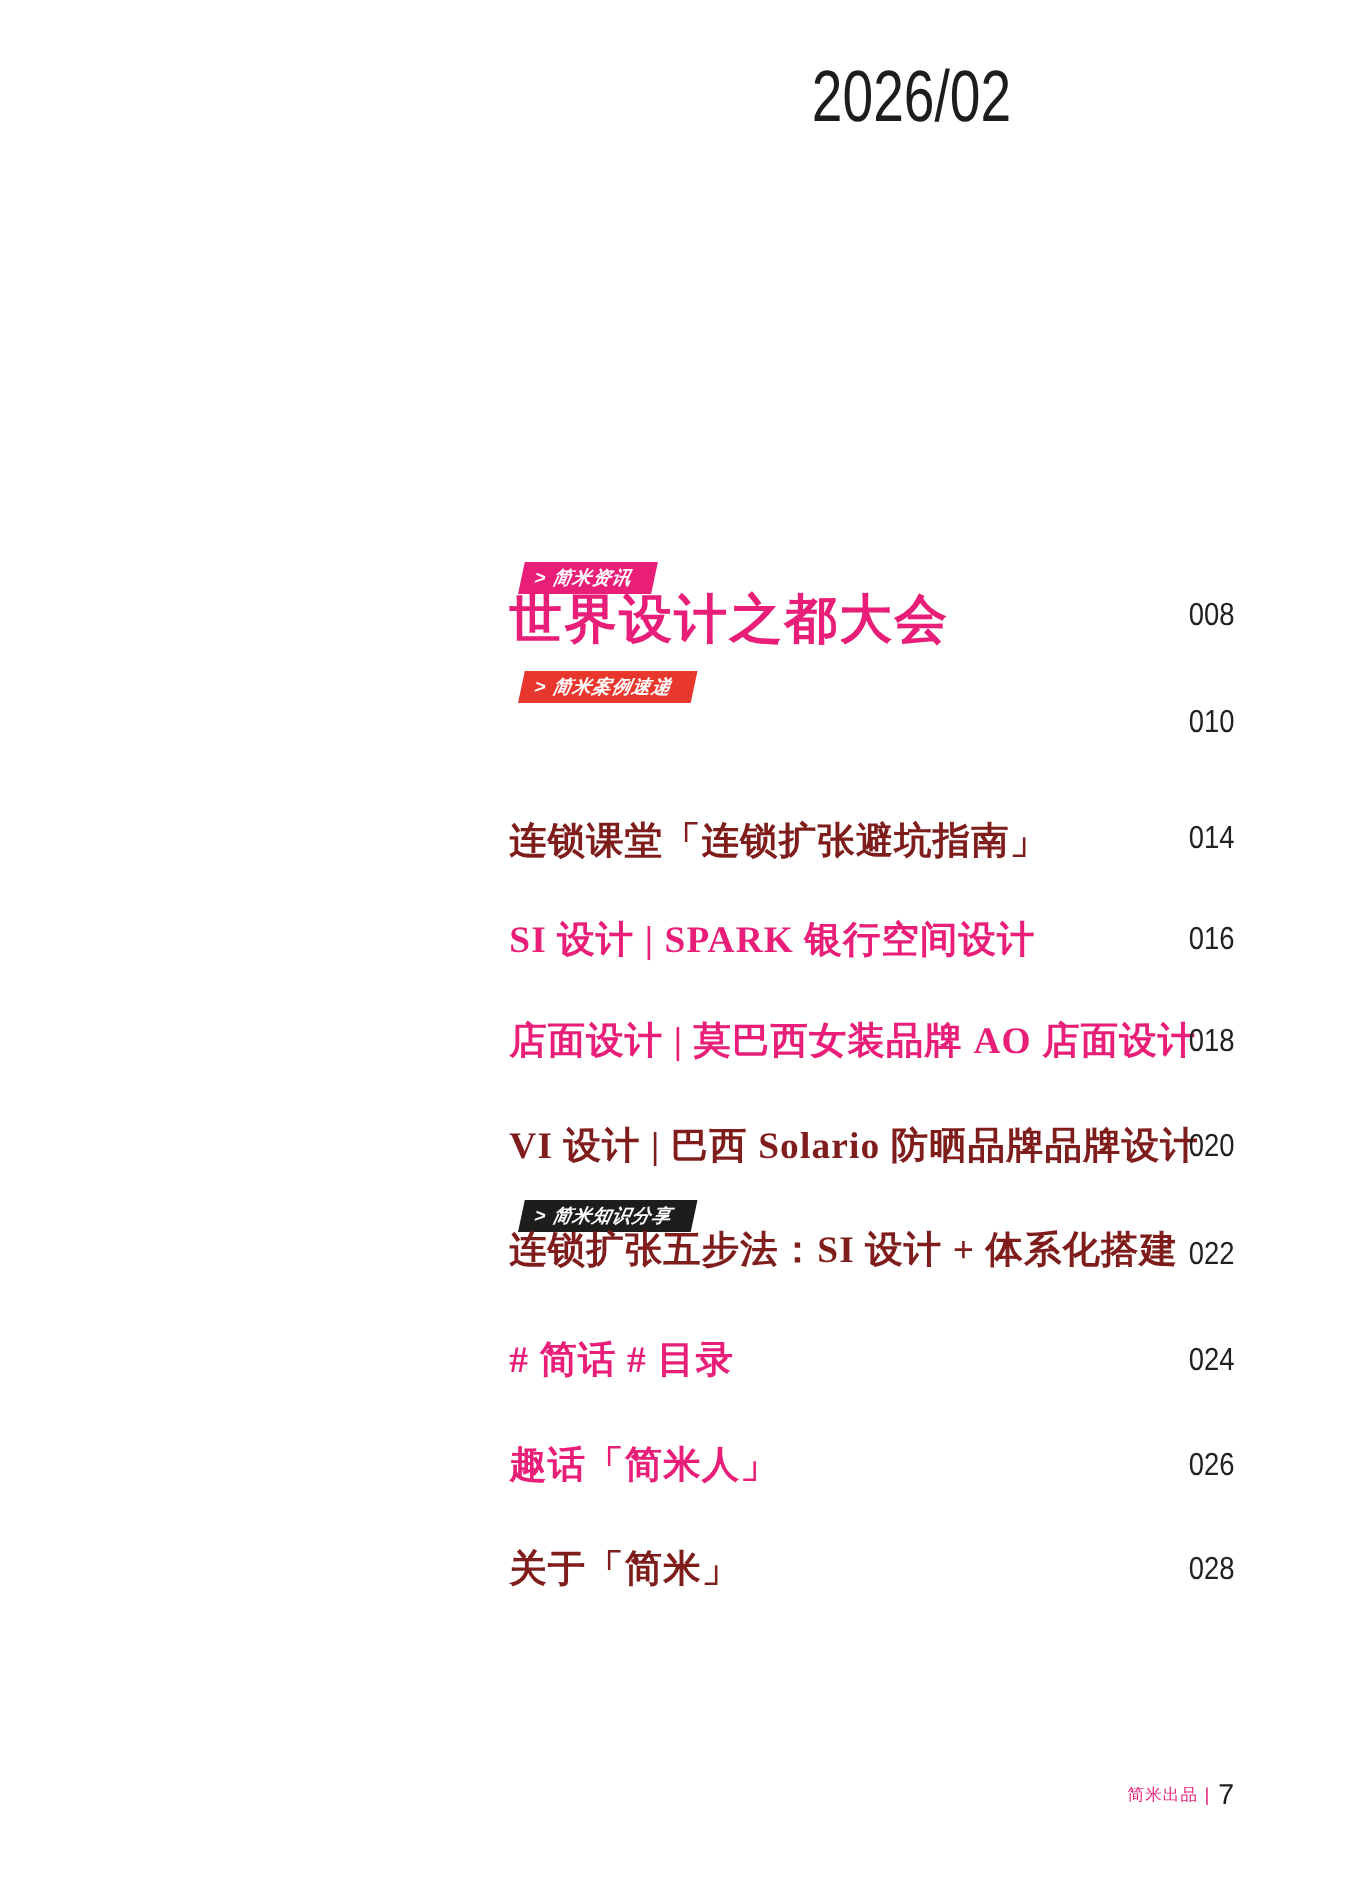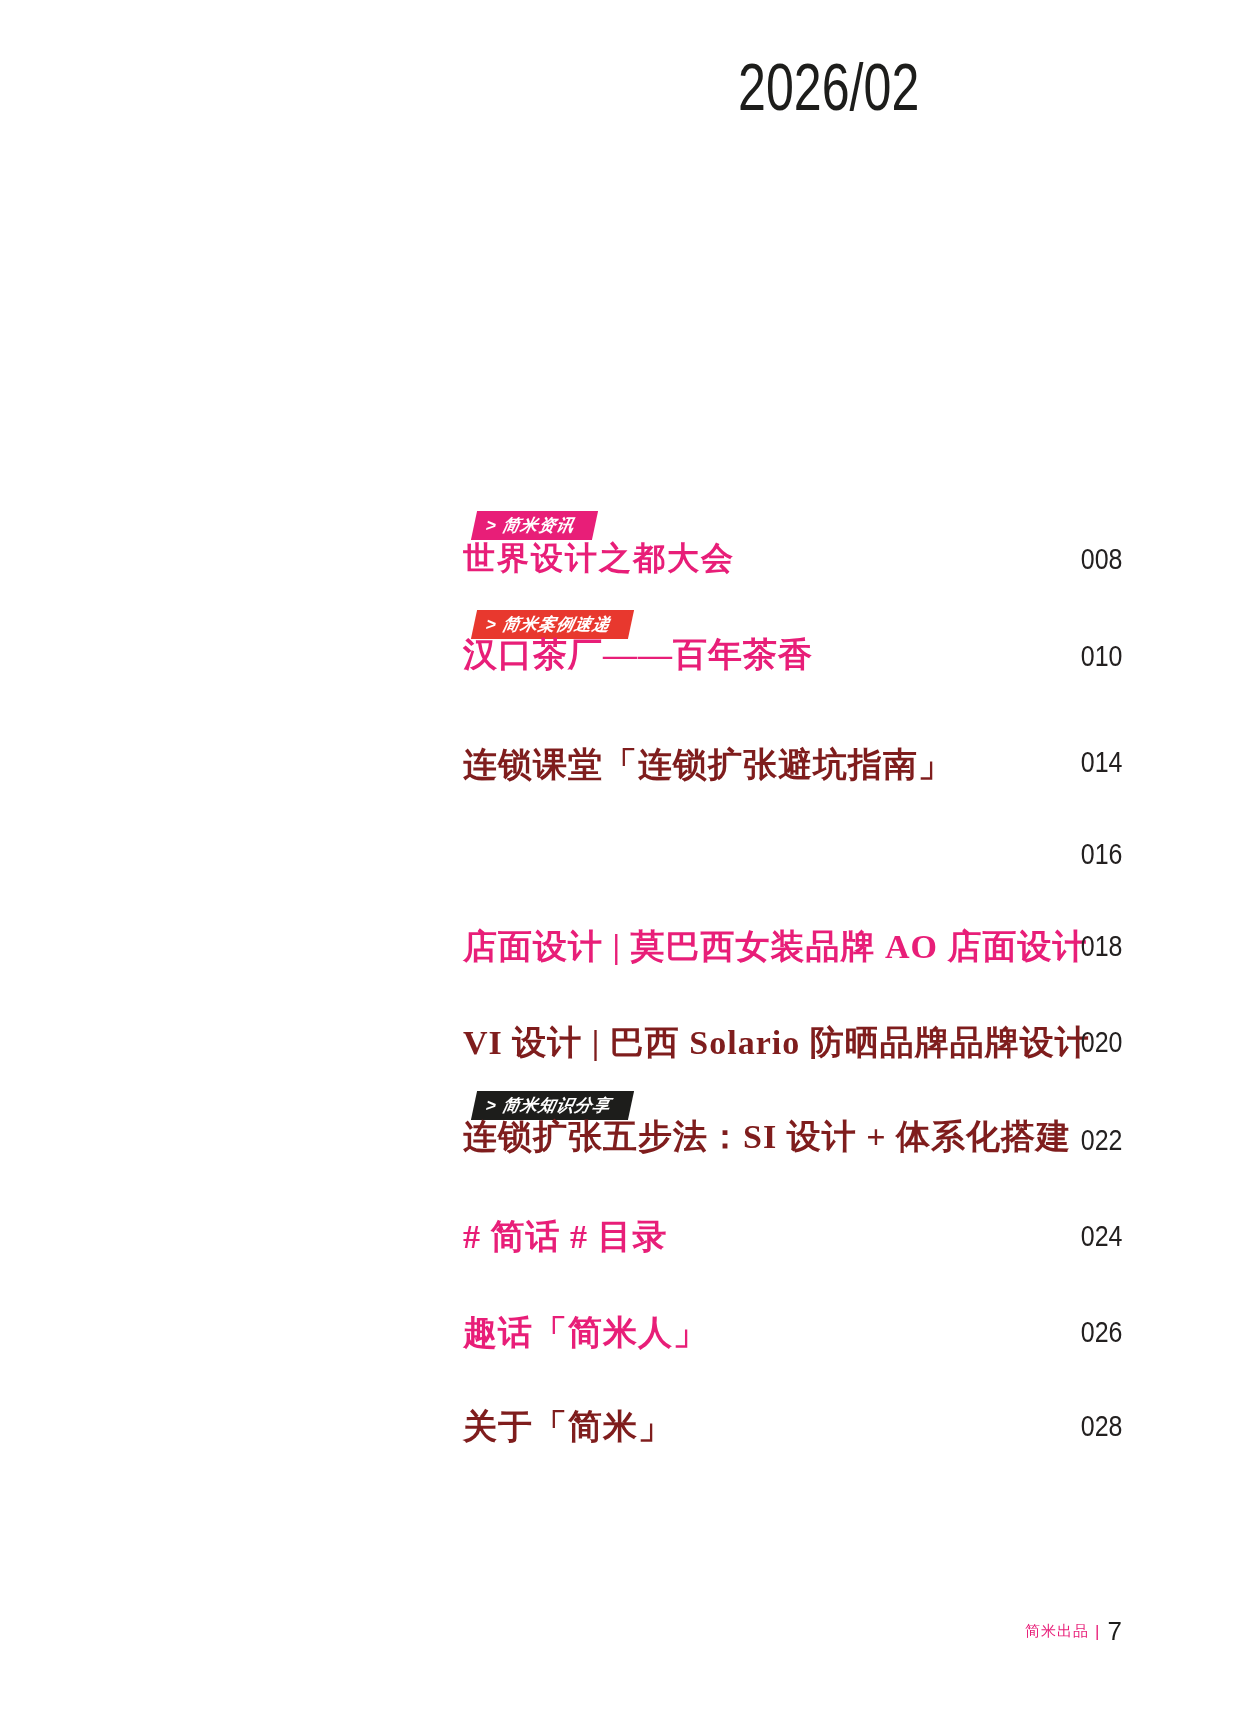--- a/index.html
+++ b/index.html
@@ -58,22 +58,22 @@
   
   .title{
     position:absolute;left:463px;
     line-height:1.1;white-space:nowrap;
   }
   .t-serif{
     font-family:"Liberation Serif","DejaVu Serif",serif;
     font-weight:bold;font-size:34px;letter-spacing:1px;
   }
   .t-sans{
-    font-family:Liberation Sans, sans-serif;
-    font-weight:bold;font-size:32px;letter-spacing:2px;
+    font-family:Liberation Mono, monospace;
+    font-weight:bold;font-size:48px;letter-spacing:2px;
   }
   .c-pink{color:#e81e78;}
   .c-red{color:#7f1d1d;}
   
   .pagenum{
     position:absolute;right:119px;
     font-size:29px;line-height:1;color:#232020;
     transform:scaleX(0.86);transform-origin:right center;
     white-space:nowrap;
   }
@@ -93,26 +93,26 @@
 <div class="page">
 
   <div class="issue-date">2026/02</div>
 
 
   <div class="badge badge-pink" style="top:511px">&gt; 简米资讯</div>
   <div class="title t-sans c-pink" style="top:541px">世界设计之都大会</div>
   <div class="pagenum" style="top:545px">008</div>
 
   <div class="badge badge-red" style="top:610px">&gt; 简米案例速递</div>
-  <div class="title t-serif c-pink" style="top:636px">汉口茶厂——百年茶香</div>
   <div class="pagenum" style="top:642px">010</div>
 
   <div class="title t-serif c-red" style="top:746px">连锁课堂「连锁扩张避坑指南」</div>
   <div class="pagenum" style="top:748px">014</div>
 
+  <div class="title t-serif c-pink" style="top:836px">SI 设计 | SPARK 银行空间设计</div>
   <div class="pagenum" style="top:840px">016</div>
 
   <div class="title t-serif c-pink" style="top:928px">店面设计 | 莫巴西女装品牌 AO 店面设计</div>
   <div class="pagenum" style="top:932px">018</div>
 
   <div class="title t-serif c-red" style="top:1024px">VI 设计 | 巴西 Solario 防晒品牌品牌设计</div>
   <div class="pagenum" style="top:1028px">020</div>
 
   <div class="badge badge-black" style="top:1091px">&gt; 简米知识分享</div>
   <div class="title t-serif c-red" style="top:1118px">连锁扩张五步法：SI 设计 + 体系化搭建</div>

